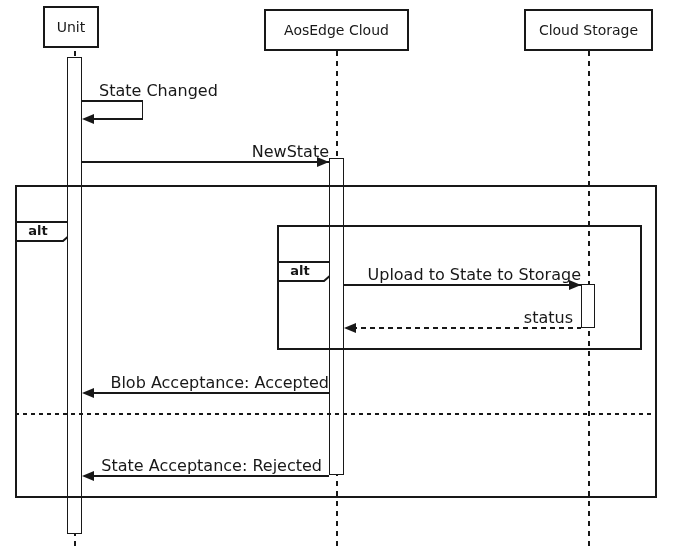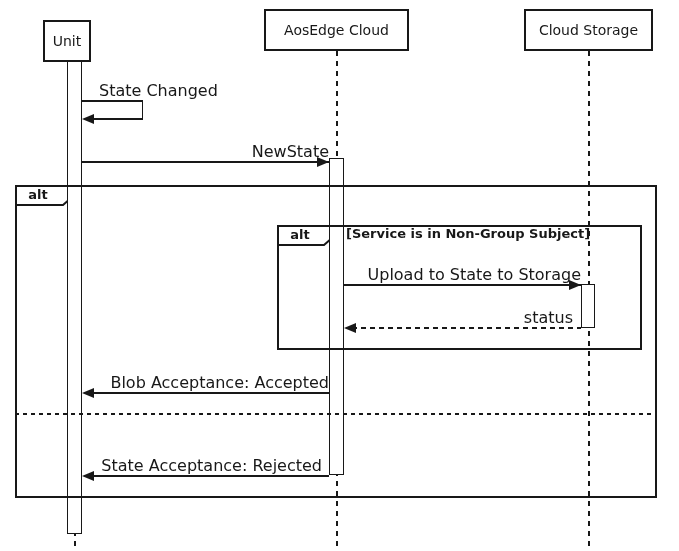--- a/index.html
+++ b/index.html
@@ -9,21 +9,21 @@
   }
   .abs { position:absolute; }
 
   
   .lifeline {
     width:1.5px; z-index:1;
     background:repeating-linear-gradient(180deg,#181818 0 5px,transparent 5px 10px);
   }
 
   
-  .pentagon { z-index:2; }
+  .pentagon { z-index:2;margin-top:36px; }
   .pentagon svg { display:block; overflow:visible; }
   .op-label {
     position:absolute; left:0; top:2px; width:46px; text-align:center;
     font-size:13px; font-weight:bold; z-index:6; white-space:nowrap;
   }
 
   
   .activation {
     background:#ffffff; border:1.5px solid #181818; box-sizing:border-box; z-index:3;
   }
@@ -85,23 +85,22 @@
     <span class="op-label">alt</span>
   </div>
 
   <div class="abs activation" style="left:67px; top:57px; width:15px; height:477px;"></div>
   <div class="abs activation" style="left:329px; top:158px; width:15px; height:317px;"></div>
   <div class="abs activation" style="left:581px; top:284px; width:14px; height:44px;"></div>
 
   <div class="abs frame" style="left:15px; top:185px; width:642px; height:313px;"></div>
   <div class="abs frame" style="left:277px; top:225px; width:365px; height:125px;"></div>
 
-  <div class="abs guard" style="left:346px; top:226px;">[Service is in Non-Group Subject]</div>
 
-  <div class="abs participant" style="left:43px; top:20px; width:48px; height:42px;">
+  <div class="abs participant" style="left:43px; top:6px; width:56px; height:42px;">
     <span>Unit</span>
   </div>
   <div class="abs participant" style="left:264px; top:9px; width:145px; height:42px;">
     <span>AosEdge Cloud</span>
   </div>
   <div class="abs participant" style="left:524px; top:9px; width:129px; height:42px;">
     <span>Cloud Storage</span>
   </div>
 
   <div class="abs msg-label" style="left:99px; top:81px;">State Changed</div>

